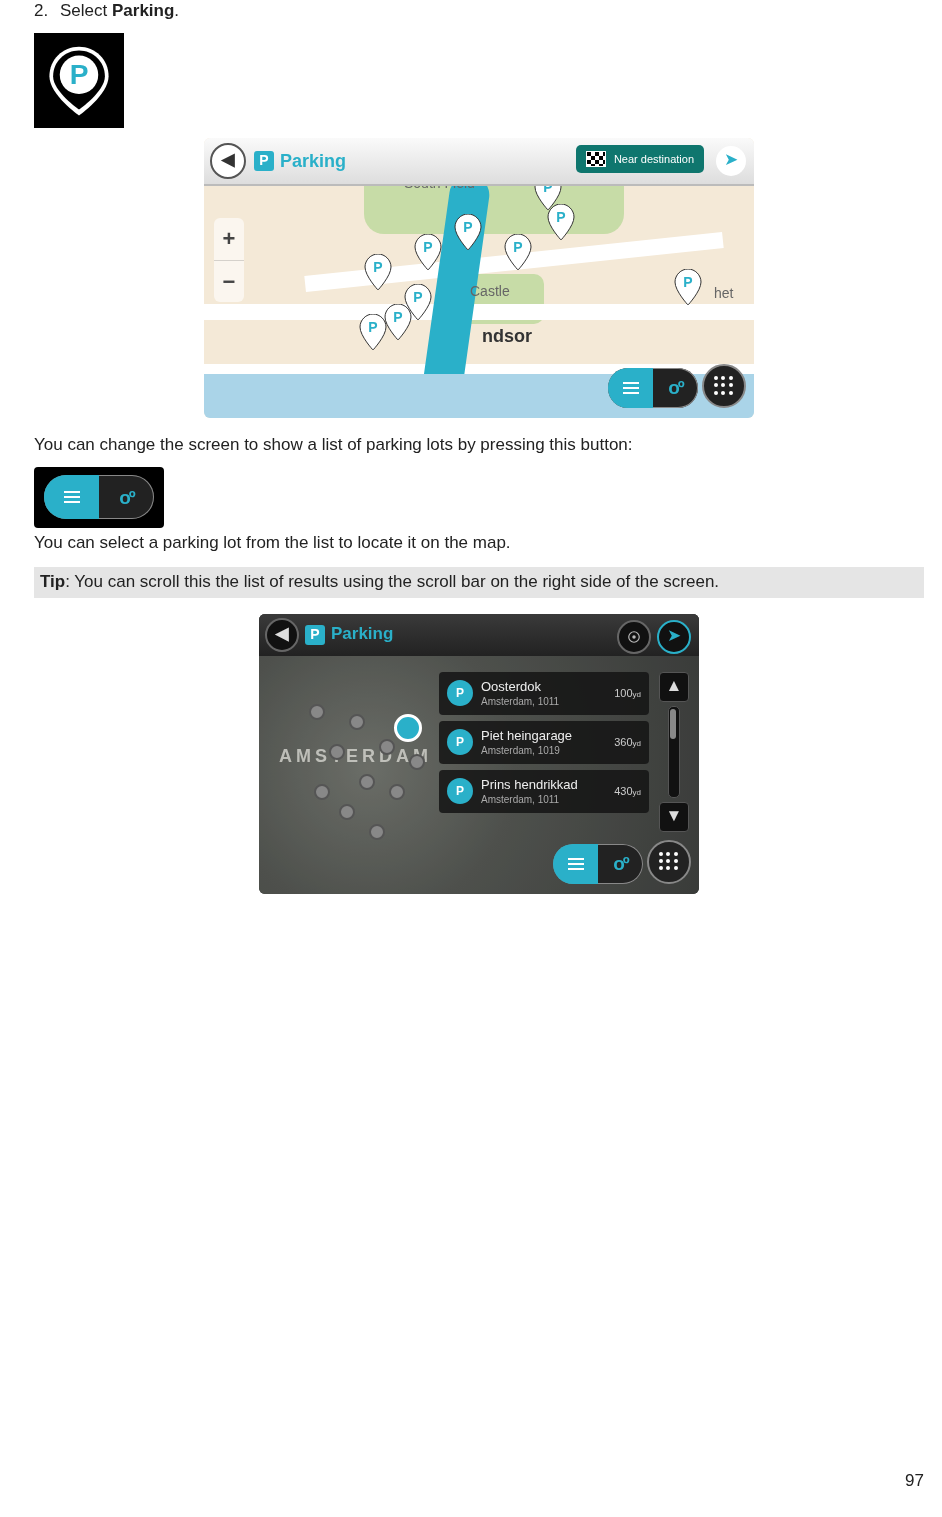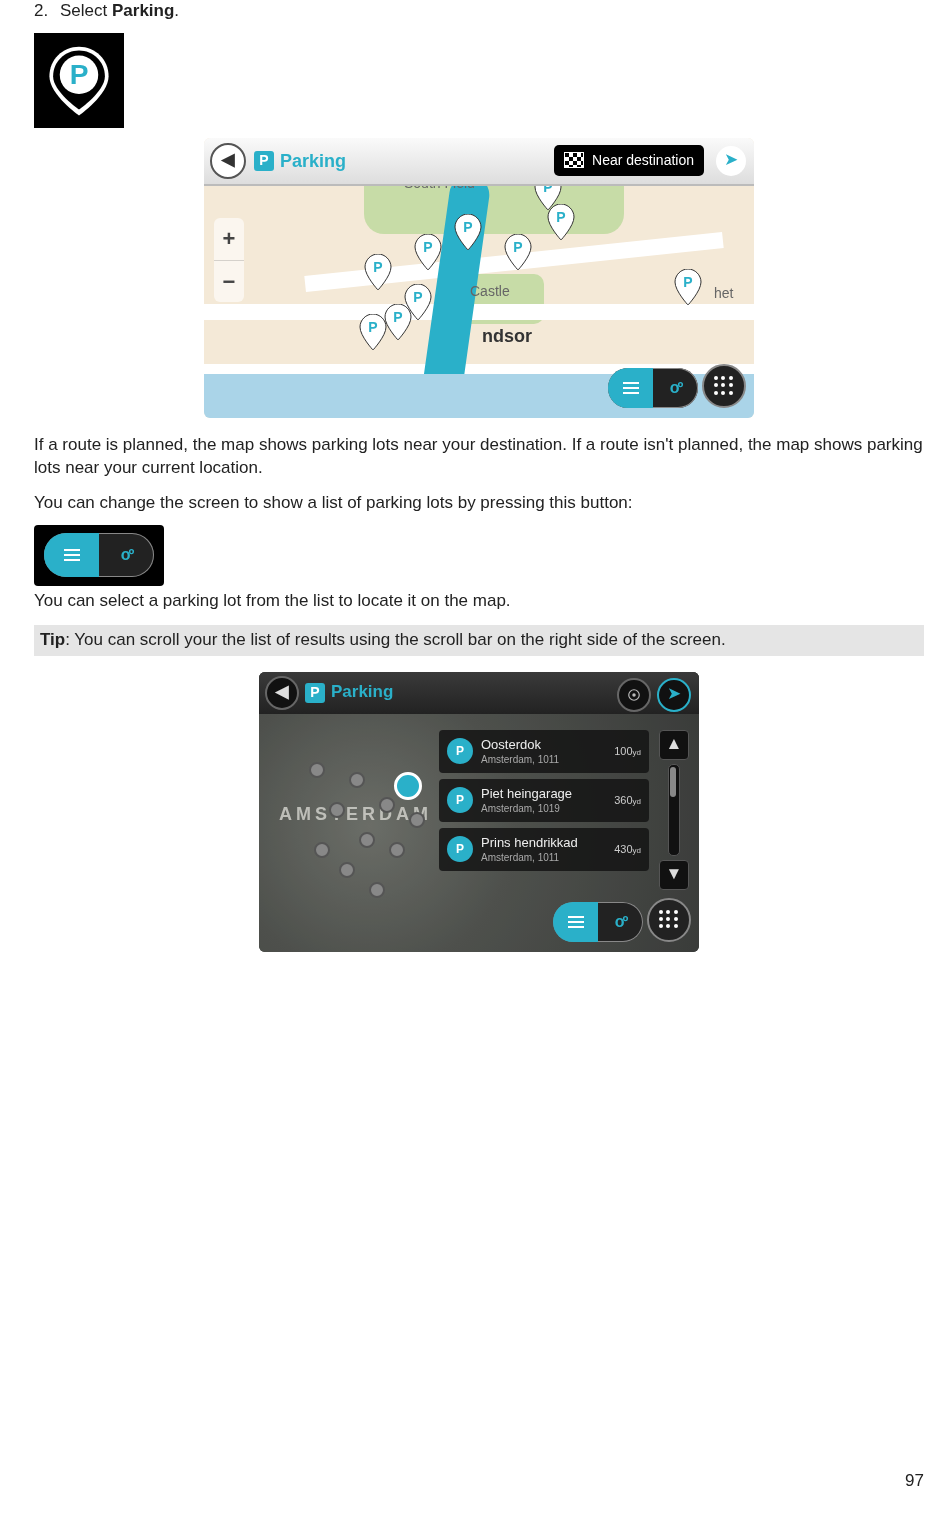--- a/index.html
+++ b/index.html
@@ -77,24 +77,24 @@
     color: #2ab0c9; font-weight: bold; font-size: 18px;
     margin-left: 2px;
   }
   .p-badge {
     display: inline-flex; align-items: center; justify-content: center;
     width: 20px; height: 20px; border-radius: 3px;
     background: #2ab0c9; color: #fff; font-weight: bold; font-size: 14px;
   }
   .near-dest {
     position: absolute; right: 50px; top: 7px;
-    background: #000000; color: #fff;
+    background: #0f766e; color: #fff;
     padding: 6px 10px; border-radius: 5px;
     display: flex; align-items: center; gap: 8px;
-    font-size: 14px;
+    font-size: 11px;
   }
   .flag-icon {
     width: 18px; height: 14px;
     background:
       repeating-conic-gradient(#fff 0 90deg,#000 0 180deg) 0 0/8px 8px;
     border: 1px solid #fff;
   }
   .loc-arrow {
     position: absolute; right: 8px; top: 8px;
     width: 30px; height: 30px; border-radius: 50%;
@@ -170,21 +170,21 @@
     width:110px; height:44px; border-radius:30px; background:#222;
     box-shadow: 0 0 0 1px #888 inset, 0 1px 2px #000;
     display:flex;
   }
   .pill .l { width:50%; background:#2ab0c9; border-radius:30px 0 0 30px;
     display:flex;align-items:center;justify-content:center;color:#fff;}
   .pill .r { width:50%; display:flex;align-items:center;justify-content:center;
     color:#2ab0c9;}
   .hamb { display:flex;flex-direction:column;gap:3px;}
   .hamb span{width:16px;height:2px;background:currentColor;}
-  .oo { font-weight:bold; font-size:16px; letter-spacing:-2px;}
+  .oo { font-weight:bold; font-size:19px; letter-spacing:-2px;}
 
   
   .mapshot2 {
     position: relative;
     width: 440px; height: 280px;
     margin: 0 auto 0 auto;
     border-radius: 6px;
     overflow: hidden;
     background: #3a3d3a;
   }
@@ -399,42 +399,41 @@
             <span></span>
             <span></span>
             <span></span>
             <span></span>
             <span></span>
             <span></span>
           </div>
       </div>
     </div>
 
-    <div class="para">If a route is planned, the map shows parking lots near your destination. If a route isn't planned, the map shows parking lots near your current location.</div>
     <div class="para" style="margin-bottom:10px;">You can change the screen to show a list of parking lots by pressing this button:</div>
 
     <div class="small-toggle">
       <div class="pill">
         <div class="l">
             <span class="hamb">
               <span></span>
               <span></span>
               <span></span>
             </span>
           </div>
         <div class="r">
             <span class="oo">oº</span>
           </div>
       </div>
     </div>
 
     <div class="para" style="margin-top:4px;">You can select a parking lot from the list to locate it on the map.</div>
 
     <div class="tipbox">
-      <span class="bold">Tip</span><span>: You can scroll your the list of results using the scroll bar on the right side of the screen.</span>
+      <span class="bold">Tip</span><span>: You can scroll this the list of results using the scroll bar on the right side of the screen.</span>
     </div>
 
     <div class="mapshot2">
       <div class="dimbg"></div>
       <span class="citylabel">AMSTERDAM</span>
       <div class="pinscatter">
         <span style="left:10px;top:20px;"></span>
         <span style="left:50px;top:30px;"></span>
         <span style="left:30px;top:60px;"></span>
         <span style="left:80px;top:55px;"></span>

